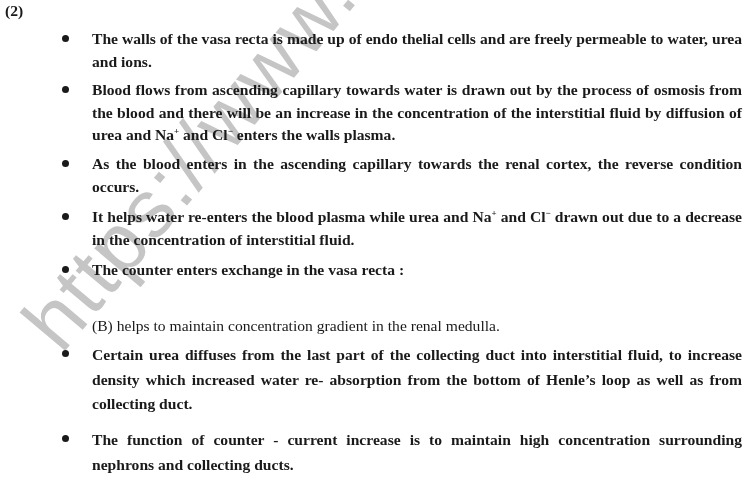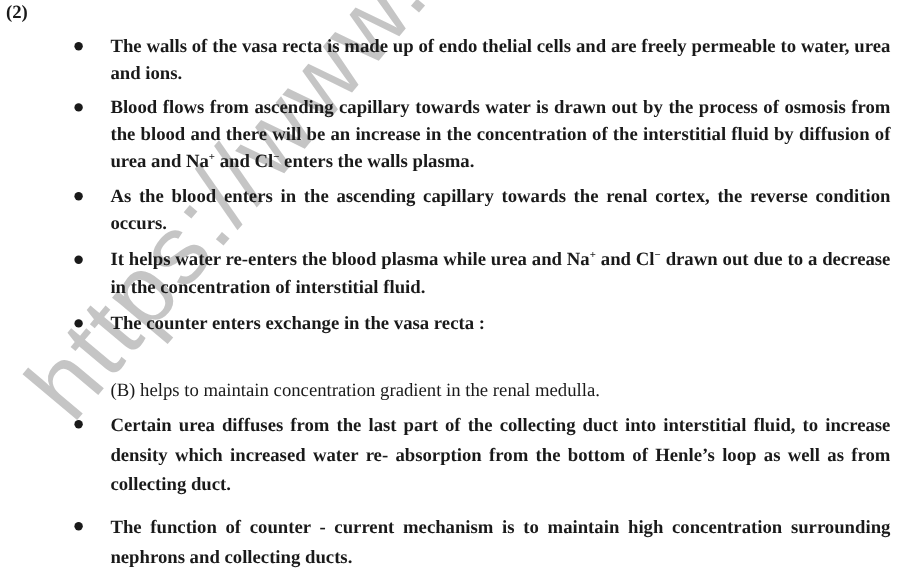--- a/index.html
+++ b/index.html
@@ -125,16 +125,16 @@
   </div>
   <div class="sub" style="top:316px;font-family:Liberation Serif, serif;">(B) helps to maintain concentration gradient in the renal medulla.</div>
 
   <div class="item" style="top:343px;">
     <span class="bullet"></span>
     <div class="item-text wide">Certain urea diffuses from the last part of the collecting duct into interstitial fluid, to increase density which increased water re- absorption from the bottom of Henle’s loop as well as from collecting duct.</div>
   </div>
 
   <div class="item" style="top:428px;">
     <span class="bullet"></span>
-    <div class="item-text wide">The function of counter - current mechanism is to maintain high concentration surrounding nephrons and collecting ducts.</div>
+    <div class="item-text wide">The function of counter - current increase is to maintain high concentration surrounding nephrons and collecting ducts.</div>
   </div>
 
 </div>
 
 </body></html>

